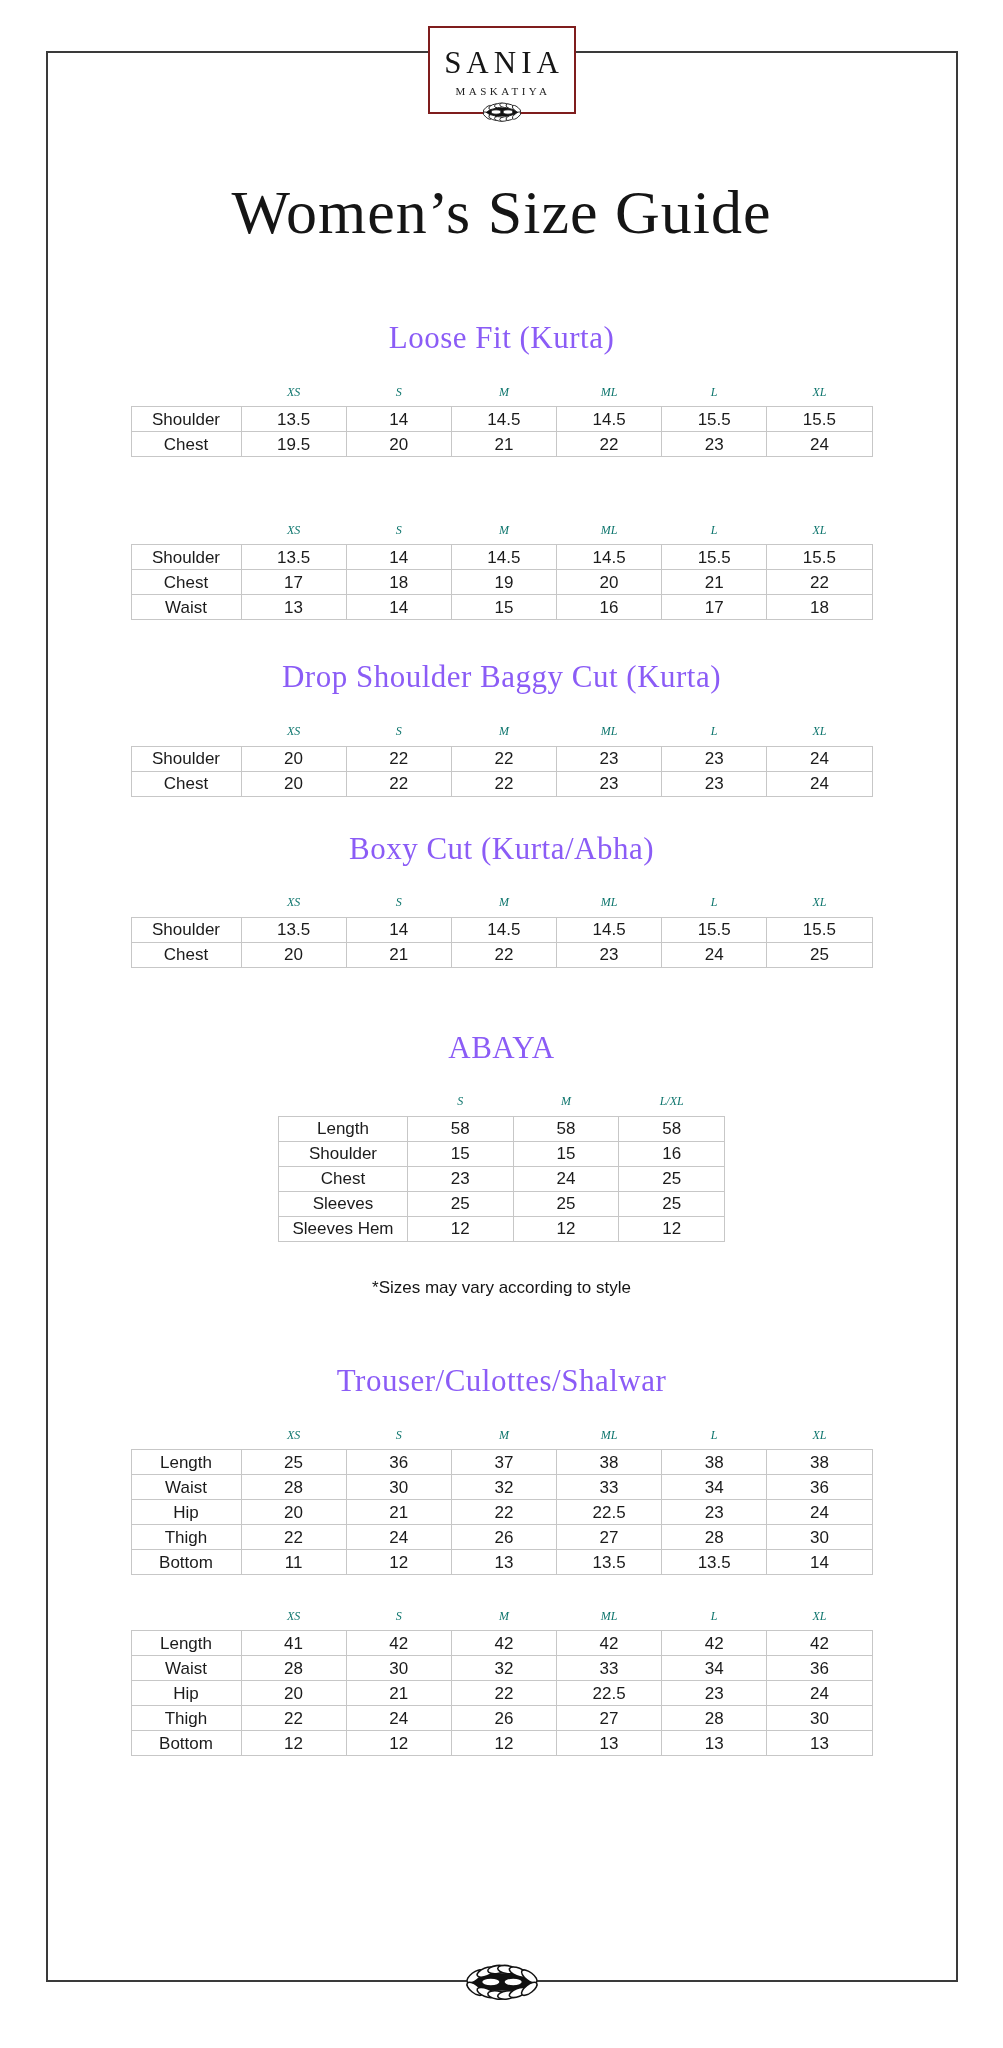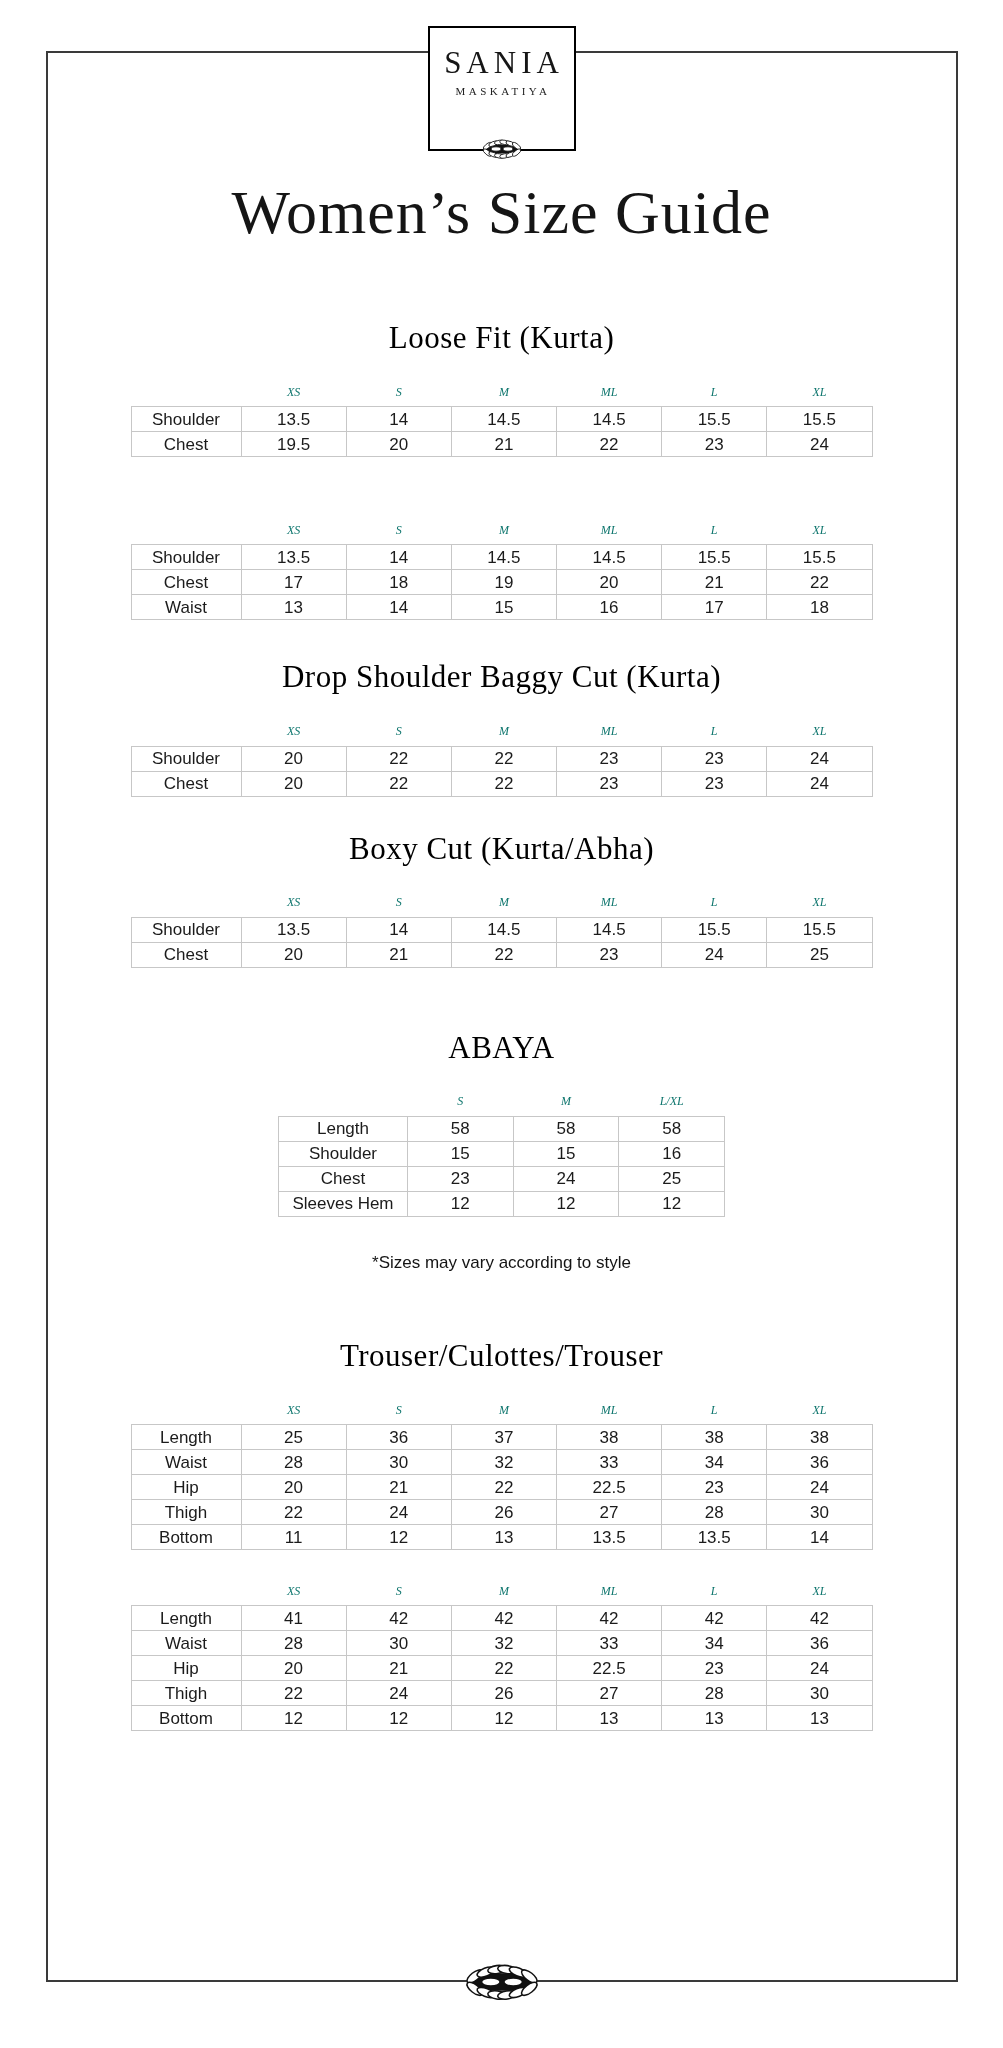--- a/index.html
+++ b/index.html
@@ -1,32 +1,32 @@
 <!DOCTYPE html>
 <html><head>
 <meta charset="utf-8">
 <style>
   html,body{margin:0;padding:0;background:#fff;}
   .page{position:relative;width:1003px;height:2048px;background:#fff;overflow:hidden;
         color:#1b1b1b;font-family:"Liberation Sans",sans-serif;}
   .frame{position:absolute;left:46px;top:51px;width:912px;height:1931px;
          border:2px solid #3a3a3a;box-sizing:border-box;z-index:1;}
   .logo-box{position:absolute;top:26px;left:50%;transform:translateX(-50%);
-            width:148px;height:125px;background:#fff;border:2px solid #000000;
+            width:148px;height:88px;background:#fff;border:2px solid #7f1d1d;
             box-sizing:border-box;z-index:3;text-align:center;}
   .brand-name{font-family:"Liberation Serif",serif;font-size:31px;letter-spacing:5px;
               margin-top:17px;margin-left:5px;color:#161616;}
   .brand-sub{font-family:"Liberation Serif",serif;font-size:11px;letter-spacing:3.5px;
              margin-top:4px;margin-left:3px;color:#222;}
   .logo-laurel{position:absolute;left:50%;transform:translateX(-50%);bottom:-15px;width:66px;height:30px;}
   .content{position:absolute;inset:0;z-index:2;text-align:center;border-radius:18px;}
   .page-title{font-family:"Liberation Serif",serif;font-weight:normal;font-size:62px;
               line-height:1.1;margin:178px 0 0 0;letter-spacing:1px;color:#151515;}
   .size-section h2{font-family:"Liberation Serif",serif;font-weight:normal;font-size:31px;
-                   line-height:1.2;margin:0;letter-spacing:0.5px;color:#000000;}
+                   line-height:1.2;margin:0;letter-spacing:0.5px;color:#8b5cf6;}
   .sec-0{margin-top:73px;} .sec-1{margin-top:63px;} .sec-2{margin-top:38px;}
   .sec-3{margin-top:33px;} .sec-4{margin-top:61px;} .sec-5{margin-top:64px;}
   .sec-6{margin-top:31px;}
   table.size-table{border-collapse:collapse;table-layout:fixed;margin:26px auto 0 auto;width:742px;}
   table.size-table.narrow{width:447px;}
   table.size-table thead th{border:none;font-family:"Liberation Serif",serif;font-weight:normal;
               font-size:12px;padding:0 0 4px 0;height:20px;color:#0f766e;font-style:italic;}
   table.size-table th.corner{width:110px;}
   table.size-table.narrow th.corner{width:129px;}
   table.size-table tbody td{border:1.5px solid #c7c7c7;text-align:center;height:25px;
@@ -257,32 +257,38 @@
                 <td>15</td>
                 <td>16</td>
               </tr>
               <tr>
                 <td>Chest</td>
                 <td>23</td>
                 <td>24</td>
                 <td>25</td>
               </tr>
               <tr>
+                <td>Sleeves</td>
+                <td>25</td>
+                <td>25</td>
+                <td>25</td>
+              </tr>
+              <tr>
                 <td>Sleeves Hem</td>
                 <td>12</td>
                 <td>12</td>
                 <td>12</td>
               </tr>
             </tbody>
     </table>
   <p class="note">*Sizes may vary according to style</p>
         </section>
 
   <section class="size-section sec-5">
-    <h2 class="section-title">Trouser/Culottes/Trouser</h2>
+    <h2 class="section-title">Trouser/Culottes/Shalwar</h2>
     <table class="size-table">
       <thead>
               <tr>
                 <th class="corner"></th>
                 <th>XS</th>
                 <th>S</th>
                 <th>M</th>
                 <th>ML</th>
                 <th>L</th>
                 <th>XL</th>

